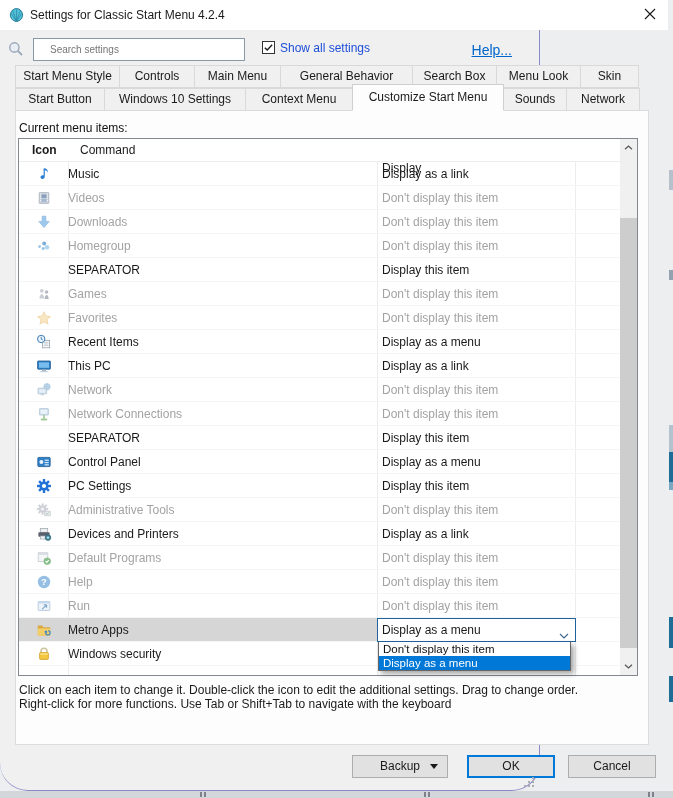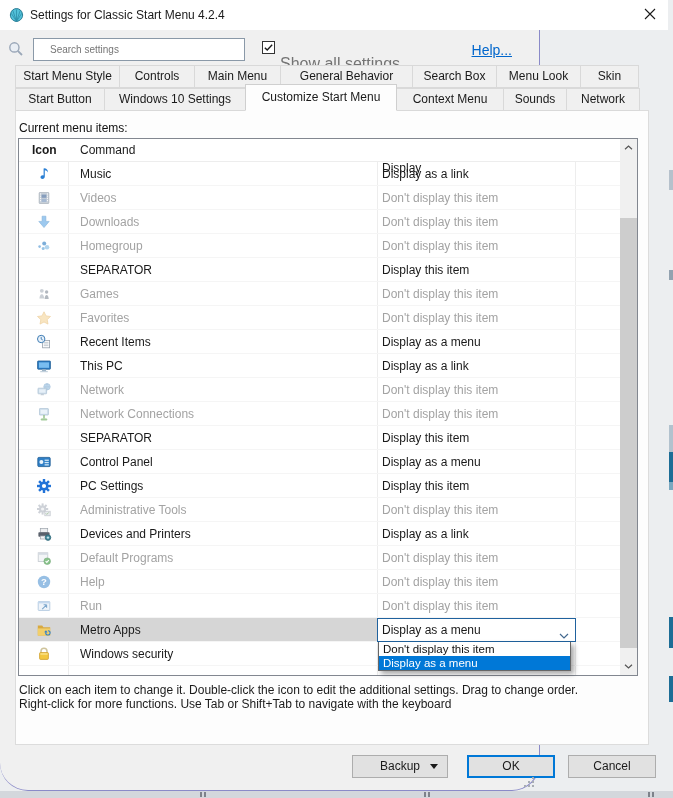--- a/index.html
+++ b/index.html
@@ -24,21 +24,21 @@
   .title{position:absolute;left:30px;top:8px;font-size:12px;color:#1a1a1a;}
   .close-btn{position:absolute;right:9px;top:5px;width:18px;height:18px;display:flex;align-items:center;justify-content:center;cursor:pointer;}
 
   
   .mag{position:absolute;left:7px;top:40px;width:18px;height:18px;}
   .search-input{position:absolute;left:33px;top:38px;width:212px;height:23px;border:1px solid #8a99a8;
     background:#fff;font-size:10px;padding:0 16px;color:#1a1a1a;outline:none;}
   .search-input::placeholder{color:#767676;}
   .chk{position:absolute;left:262px;top:41px;width:13px;height:13px;background:#fff;border:1px solid #333;
     display:flex;align-items:center;justify-content:center;cursor:pointer;}
-  .chk-label{position:absolute;left:280px;top:41px;font-size:16px;color:#737373;line-height:14px;margin-top:16px;}
+  .chk-label{position:absolute;left:280px;top:41px;font-size:12px;color:#1d4ed8;line-height:14px;}
   .help-link{position:absolute;right:27px;top:42px;font-size:14px;color:var(--link);text-decoration:underline;cursor:pointer;}
 
   
   .tab-row{position:absolute;left:15px;display:flex;height:23px;}
   .tab-row.r1{top:65px;}
   .tab-row.r2{top:88px;}
   .tab{height:23px;background:#f0f0f0;border:1px solid #d9d9d9;margin-left:-1px;
     font-size:12px;color:#1a1a1a;text-align:center;line-height:21px;cursor:pointer;position:relative;z-index:2;}
   .tab:first-child{margin-left:0;}
   .tab.active{background:var(--page-bg);height:27px;margin-top:-4px;line-height:25px;
@@ -53,21 +53,21 @@
     border:1px solid #828790;}
   .vline{position:absolute;top:0;bottom:0;width:1px;background:var(--line);z-index:0;}
   .thead{position:absolute;left:0;top:0;right:17px;height:23px;display:flex;align-items:center;
     border-bottom:1px solid var(--line);color:#1a1a1a;font-size:12px;background:#fff;z-index:1;}
   .h-icon{width:49px;padding-left:13px;font-weight:bold;}
   .h-cmd{width:309px;padding-left:12px;}
   .h-disp{width:198px;padding-left:5px;margin-top:35px;}
   .rows{position:absolute;left:0;top:23px;right:17px;bottom:0;z-index:1;}
   .trow{height:24px;display:flex;align-items:stretch;border-bottom:1px solid #f5f5f5;font-size:12px;color:#1a1a1a;cursor:pointer;}
   .c-icon{width:49px;display:flex;align-items:center;justify-content:center;}
-  .c-cmd{width:309px;padding-left:12px;display:flex;align-items:center;}
+  .c-cmd{width:309px;padding-left:0;display:flex;align-items:center;}
   .c-disp{width:198px;padding-left:5px;display:flex;align-items:center;position:relative;}
   .c-spare{flex:1;}
   .trow.disabled .c-cmd,.trow.disabled .c-disp{color:var(--disabled);}
   .trow.disabled .ricon{opacity:.68;}
   .trow.selected .c-icon,.trow.selected .c-cmd{background:#d6d6d6;}
   .ricon{width:16px;height:16px;display:inline-block;}
   .ricon svg{display:block;width:16px;height:16px;}
 
   .combo{position:absolute;left:0;top:0;width:199px;height:24px;background:#fff;border:1px solid #20629e;
     display:flex;align-items:center;padding-left:4px;color:#1a1a1a;cursor:pointer;}
@@ -157,22 +157,22 @@
         <div class="tab" style="width: 76px;">Controls</div>
         <div class="tab" style="width: 87px;">Main Menu</div>
         <div class="tab" style="width: 133px;">General Behavior</div>
         <div class="tab" style="width: 85px;">Search Box</div>
         <div class="tab" style="width: 85px;">Menu Look</div>
         <div class="tab" style="width: 59px;">Skin</div>
       </div>
     <div class="tab-row r2">
         <div class="tab" style="width: 90px;">Start Button</div>
         <div class="tab" style="width: 142px;">Windows 10 Settings</div>
+        <div class="tab" style="width: 108px;">Context Menu</div>
         <div class="tab active" style="width: 152px;">Customize Start Menu</div>
-        <div class="tab" style="width: 108px;">Context Menu</div>
         <div class="tab" style="width: 64px;">Sounds</div>
         <div class="tab" style="width: 74px;">Network</div>
       </div>
 
     <div class="page">
       <div class="heading">Current menu items:</div>
 
       <div class="tableWrap">
         <div class="vline" style="left:49px"></div>
         <div class="vline" style="left:358px"></div>

